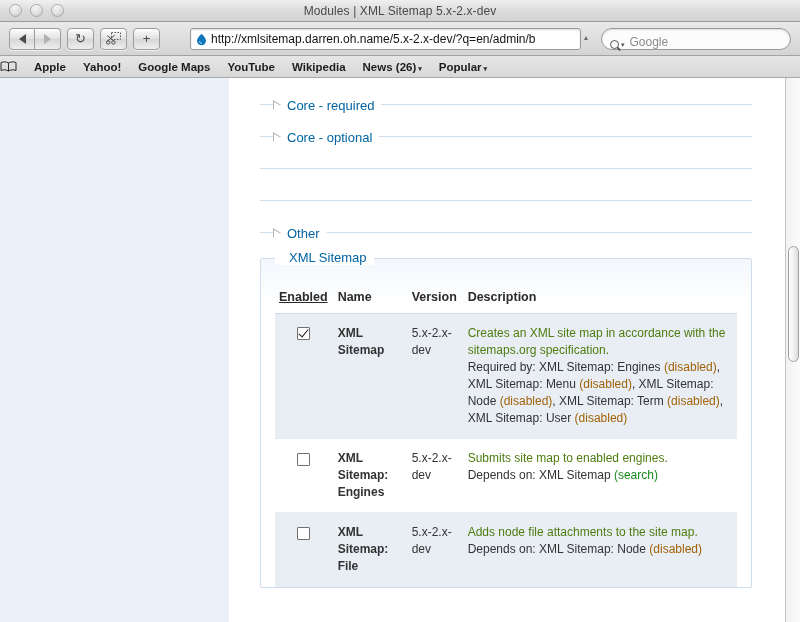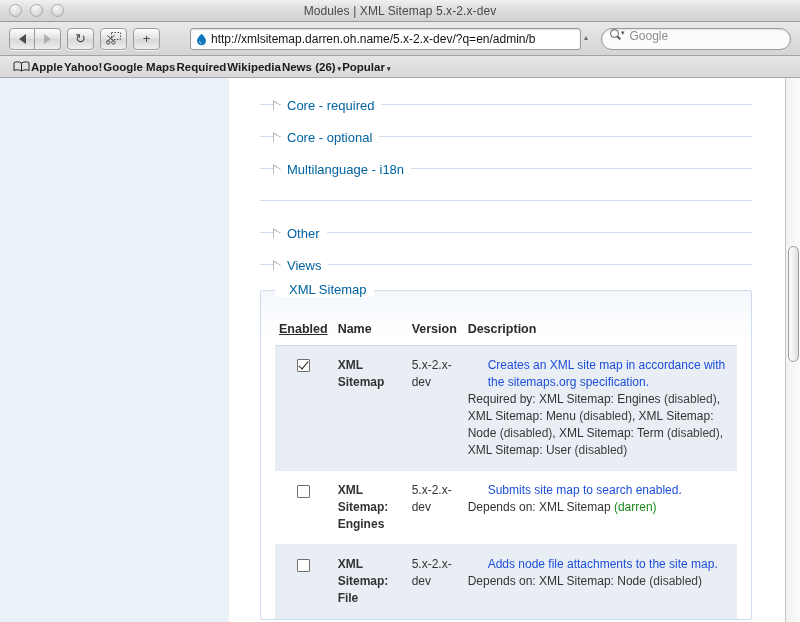--- a/index.html
+++ b/index.html
@@ -94,42 +94,42 @@
     flex: 1; min-width: 0;
   }
   .addr-caret {
     font-size: 8px; color: #6a6a6a; padding: 0 3px; flex: none;
     align-self: flex-start; line-height: 20px;
   }
   .searchbar {
     width: 190px; flex: none; height: 22px;
     background: #fcfcfc; border: 1px solid #9a9a9a;
     border-radius: 11px;
-    display: flex; align-items: flex-start; padding: 0 8px;
+    display: flex; align-items: flex-end; padding: 0 8px;
     box-shadow: inset 0 1px 2px rgba(0,0,0,.13);
     margin-left: 4px;
   }
   .mag {
     width: 9px; height: 9px; border: 1.6px solid #555; border-radius: 50%;
     position: relative; flex: none;
   }
   .mag::after {
     content: ""; position: absolute; right: -3px; bottom: -2.5px;
     width: 4px; height: 1.6px; background: #555; transform: rotate(45deg);
   }
   .mini-caret { font-size: 7px; color: #555; margin: 0 5px 0 2px; }
   .searchtext { font-size: 12px; color: #8d8d8d; }
 
   
   .bookmarks {
     height: 22px;
     background: linear-gradient(to bottom, #e6e6e6 0%, #d8d8d8 100%);
     border-bottom: 1px solid #a8a8a8;
     display: flex; align-items: center;
-    padding: 0 13px; gap: 1px;
+    padding: 0 0; gap: 17px;
     font-size: 11.5px; color: #1c1c1c;
   }
   .bookmarks .bm { white-space: nowrap; cursor: default; font-weight: bold; }
   .bm-caret { font-size: 7px; margin-left: 2px; color: #333; }
   .bookicon { width: 17px; height: 11px; position: relative; flex: none; }
 
   
   .viewport {
     position: relative;
     height: 622px;
@@ -243,23 +243,23 @@
     vertical-align: top;
     border-bottom: 1px solid #e5ebf3;
     line-height: 1.42;
   }
   tr.odd td { background: #e9eef5; }
   tr.even td { background: #ffffff; }
   .col-enabled { width: 52px; text-align: center; padding-left: 4px !important; text-decoration: underline; }
   .col-name { width: 74px; font-weight: bold; color: #333; }
   .col-version { width: 56px; color: #333; }
   .col-desc { color: #333; }
-  .desc-main { color: #1d4ed8; margin-left: 20px; }
+  .desc-main { color: #4d7c0f; }
   .desc-dep { color: #333333; }
-  .st-disabled { color: #404040; }
+  .st-disabled { color: #a16207; }
   .st-enabled { color: #1a8a1a; }
 
   input.cb {
     -webkit-appearance: none; appearance: none;
     width: 13px; height: 13px;
     border: 1px solid #707070;
     background: #ffffff;
     border-radius: 1px;
     position: relative;
     vertical-align: middle;
@@ -357,21 +357,21 @@
   <div class="bookmarks">
     <span class="bookicon">
       <svg width="17" height="11" viewBox="0 0 17 11">
         <path d="M1 1.6 C3 0.5 6.5 0.7 8.5 2 L8.5 10 C6.5 8.6 3 8.4 1 9.6 Z" fill="none" stroke="#2a2a2a" stroke-width="1"></path>
         <path d="M16 1.6 C14 0.5 10.5 0.7 8.5 2 L8.5 10 C10.5 8.6 14 8.4 16 9.6 Z" fill="none" stroke="#2a2a2a" stroke-width="1"></path>
       </svg>
     </span>
     <span class="bm"><span>Apple</span></span>
     <span class="bm"><span>Yahoo!</span></span>
     <span class="bm"><span>Google Maps</span></span>
-    <span class="bm"><span>Required</span></span>
+    <span class="bm"><span>YouTube</span></span>
     <span class="bm"><span>Wikipedia</span></span>
     <span class="bm"><span>News (26)</span><span class="bm-caret">▾</span></span>
     <span class="bm"><span>Popular</span><span class="bm-caret">▾</span></span>
   </div>
 
   <div class="viewport">
     <div class="page">
       <div class="leftpane"></div>
 
       <div class="content">
@@ -388,45 +388,34 @@
           <div class="fset-rule"></div>
           <div class="fset-legend">
             <span class="arrow-right"></span>
             <span class="fset-title">Core - optional</span>
           </div>
         </div>
 
 
         <div class="fset">
           <div class="fset-rule"></div>
-          <div class="fset-legend">
-            <span class="arrow-right"></span>
-            <span class="fset-title">Multilanguage - i18n</span>
-          </div>
         </div>
 
         <div class="fset">
           <div class="fset-rule"></div>
         </div>
 
         <div class="fset">
           <div class="fset-rule"></div>
           <div class="fset-legend">
             <span class="arrow-right"></span>
             <span class="fset-title">Other</span>
           </div>
         </div>
 
-        <div class="fset">
-          <div class="fset-rule"></div>
-          <div class="fset-legend">
-            <span class="arrow-right"></span>
-            <span class="fset-title">Views</span>
-          </div>
-        </div>
 
         <div class="fset-open">
           <div class="legend-float">
             <span class="arrow-down"></span>
             <span class="fset-title">XML Sitemap</span>
           </div>
           <div class="fset-body">
             <table class="modules">
               <thead>
                 <tr>
@@ -444,22 +433,22 @@
                     <td class="col-desc">
                       <div class="desc-main">Creates an XML site map in accordance with the sitemaps.org specification.</div>
                       <div class="desc-dep">Required by: <span>XML Sitemap: Engines </span><span class="st-disabled">(disabled)</span><span>, XML Sitemap: Menu </span><span class="st-disabled">(disabled)</span><span>, XML Sitemap: Node </span><span class="st-disabled">(disabled)</span><span>, XML Sitemap: Term </span><span class="st-disabled">(disabled)</span><span>, XML Sitemap: User </span><span class="st-disabled">(disabled)</span></div>
                     </td>
                   </tr>
                   <tr class="even">
                     <td class="col-enabled"><input type="checkbox" class="cb" style=""></td>
                     <td class="col-name">XML Sitemap: Engines</td>
                     <td class="col-version">5.x-2.x-dev</td>
                     <td class="col-desc">
-                      <div class="desc-main">Submits site map to search enabled.</div>
-                      <div class="desc-dep">Depends on: <span>XML Sitemap </span><span class="st-enabled">(darren)</span></div>
+                      <div class="desc-main">Submits site map to enabled engines.</div>
+                      <div class="desc-dep">Depends on: <span>XML Sitemap </span><span class="st-enabled">(search)</span></div>
                     </td>
                   </tr>
                   <tr class="odd">
                     <td class="col-enabled"><input type="checkbox" class="cb" style=""></td>
                     <td class="col-name">XML Sitemap: File</td>
                     <td class="col-version">5.x-2.x-dev</td>
                     <td class="col-desc">
                       <div class="desc-main">Adds node file attachments to the site map.</div>
                       <div class="desc-dep">Depends on: <span>XML Sitemap: Node </span><span class="st-disabled">(disabled)</span></div>
                     </td>

